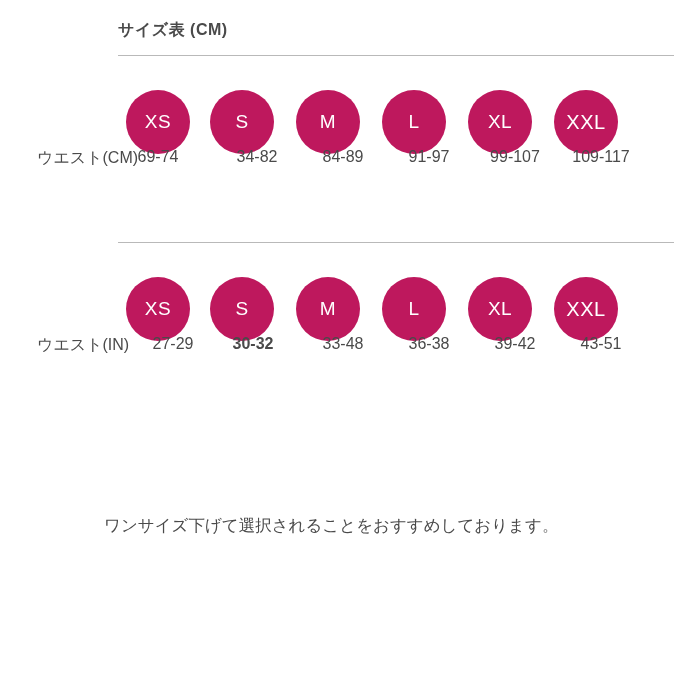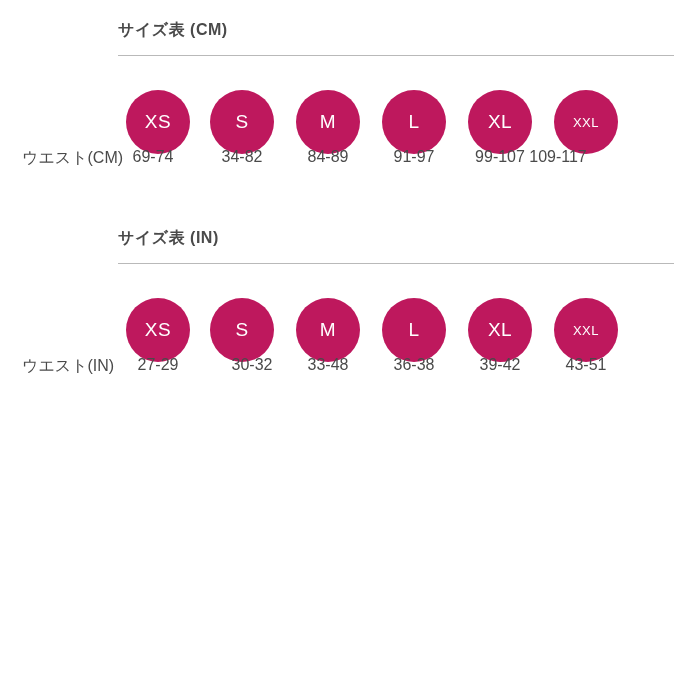--- a/index.html
+++ b/index.html
@@ -61,26 +61,26 @@
     height: 64px;
     border-radius: 50%;
     background: #be185d;
     color: #ffffff;
     display: flex;
     align-items: center;
     justify-content: center;
     font-size: 19px;
     letter-spacing: 0.5px;
   }
-  .circle.sm { font-size: 13px; }
+  .circle.sm { font-size: 20px; }
 
   .values-row {
     position: relative;
     margin-top: 2px;
-    margin-left: 0px;
+    margin-left: 15px;
     width: 596px;
     height: 26px;
   }
   .row-label {
     position: absolute;
     left: 22px;
     top: 0;
     font-size: 16px;
     color: #4a4a4a;
     white-space: nowrap;
@@ -119,47 +119,47 @@
     <div class="circles-row">
       <div class="circle" style="left:8px;">XS</div>
       <div class="circle" style="left:92px;">S</div>
       <div class="circle" style="left:178px;">M</div>
       <div class="circle" style="left:264px;">L</div>
       <div class="circle" style="left:350px;">XL</div>
       <div class="circle sm" style="left:436px;">XXL</div>
     </div>
     <div class="values-row">
       <div class="row-label">ウエスト(CM)</div>
-      <div class="value" style="left:111px;">69-74</div>
+      <div class="value" style="left:101px;">69-74</div>
       <div class="value" style="left:200px;">34-82</div>
       <div class="value" style="left:286px;">84-89</div>
       <div class="value" style="left:372px;">91-97</div>
       <div class="value" style="left:458px;">99-107</div>
-      <div class="value" style="left:516px;">109-117</div>
+      <div class="value" style="left:544px;">109-117</div>
     </div>
   </div>
 
   <div class="table-block block-in">
-    <div class="table-title">サイズ表 (IN)</div>
     <div class="rule"></div>
     <div class="circles-row">
       <div class="circle" style="left:8px;">XS</div>
       <div class="circle" style="left:92px;">S</div>
       <div class="circle" style="left:178px;">M</div>
       <div class="circle" style="left:264px;">L</div>
       <div class="circle" style="left:350px;">XL</div>
       <div class="circle sm" style="left:436px;">XXL</div>
     </div>
     <div class="values-row">
       <div class="row-label">ウエスト(IN)</div>
       <div class="value" style="left:116px;text-align:center;">27-29</div>
-      <div class="value" style="left:210px;">30-32</div>
+      <div class="value" style="left:196px;font-weight:bold;">30-32</div>
       <div class="value" style="left:286px;">33-48</div>
       <div class="value" style="left:372px;">36-38</div>
       <div class="value" style="left:458px;">39-42</div>
       <div class="value" style="left:544px;">43-51</div>
     </div>
   </div>
 
   <div class="note">
+    <div class="note-line">ワンサイズ下げて選択されることをおすすめしております。</div>
   </div>
 
 </div>
 
 </body></html>

